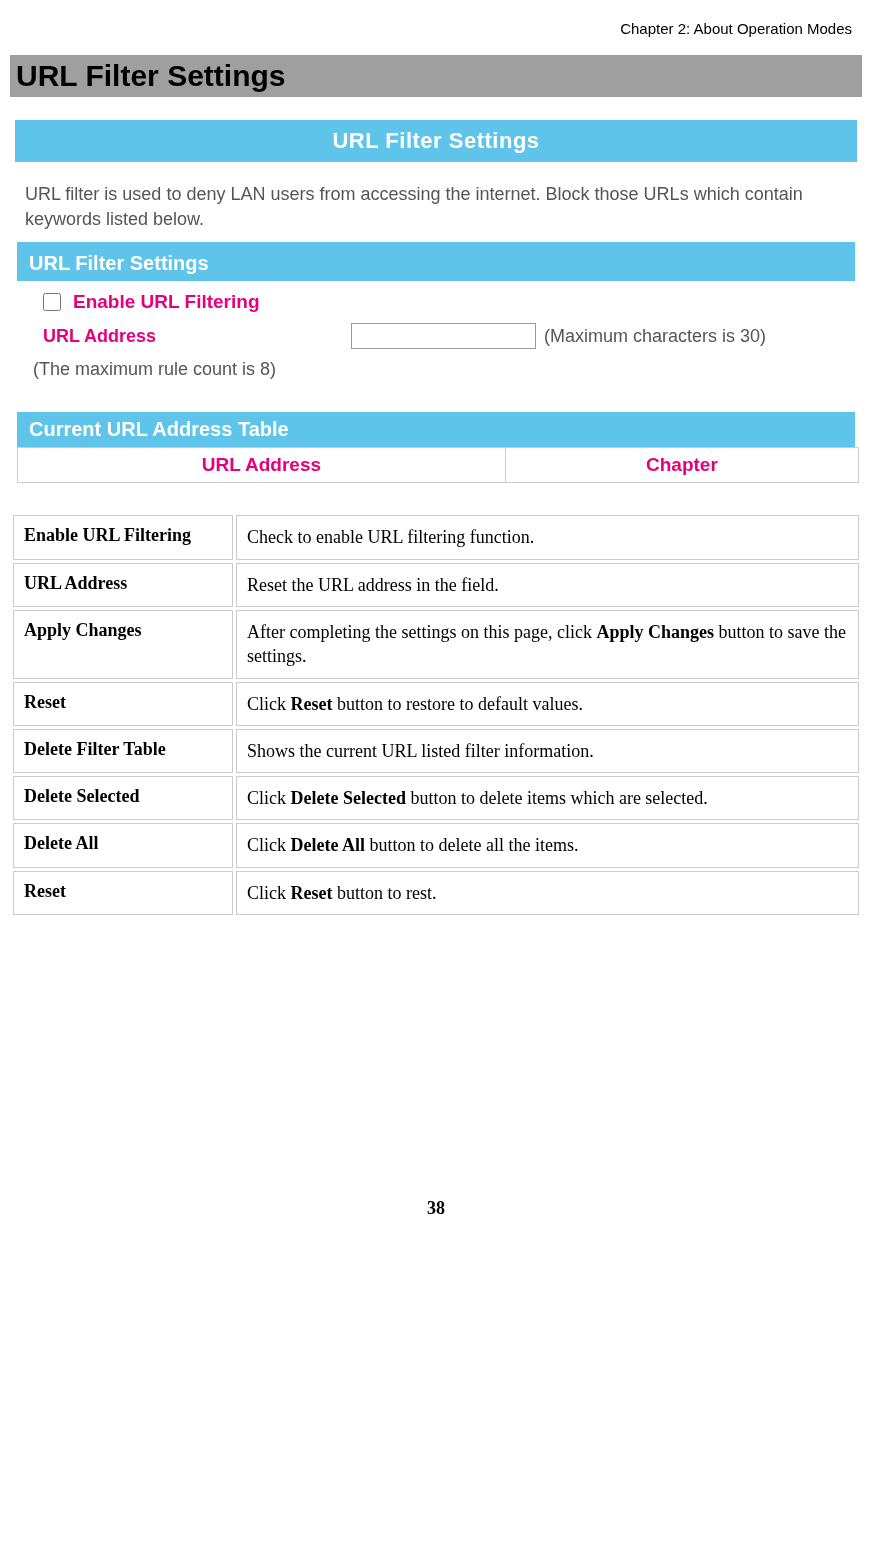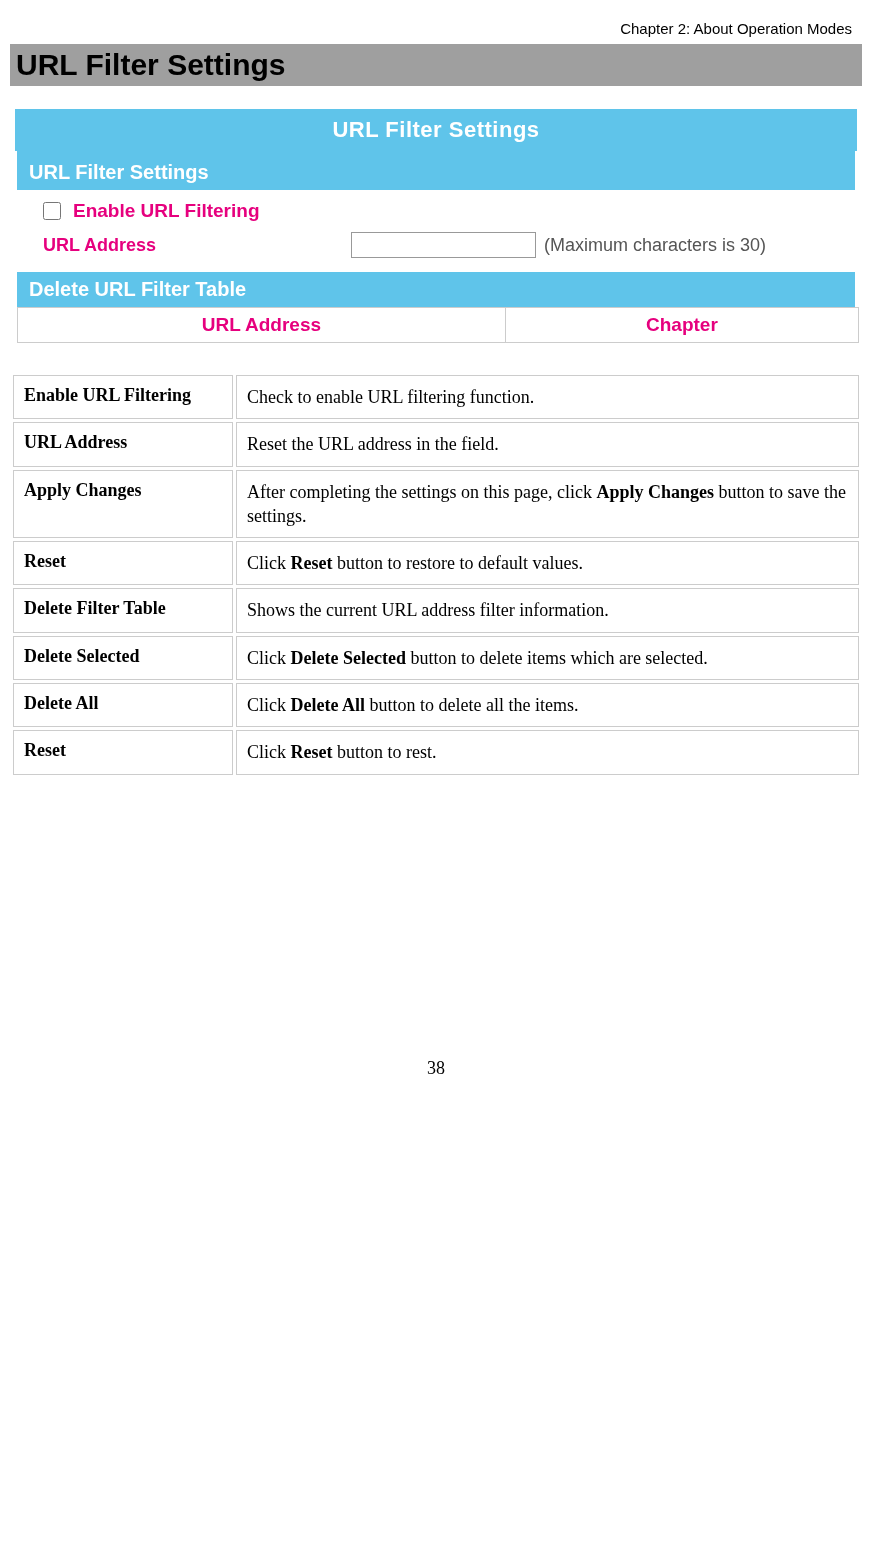--- a/index.html
+++ b/index.html
@@ -3,21 +3,21 @@
   <meta charset="utf-8">
   <style>
     * { margin: 0; padding: 0; box-sizing: border-box; }
     body {
       font-family: Arial, Helvetica, sans-serif;
       background: #fff;
       width: 872px;
       padding: 20px 10px 40px;
       color: #000;
     }
-    .chapter-header { text-align: right; font-size: 15px; margin-bottom: 7px; padding-right: 10px; }
+    .chapter-header { text-align: right; font-size: 15px; margin-bottom: 18px; padding-right: 10px; }
     .page-title-bar {
       background: #9f9f9f;
       font-weight: bold;
       font-size: 30px;
       padding: 4px 6px;
       margin-bottom: 22px;
     }
     .screenshot-wrap { border: 1px solid #fff; margin: 0 4px 28px 4px; }
     .ss-main-title {
       background: #5fc4ea;
@@ -78,50 +78,52 @@
       background: #fff;
     }
     .ss-table th.url-col { width: 58%; }
     .table-btn-row { text-align: center; margin: 20px 0 8px 0; }
 
     .def-table { border-collapse: separate; border-spacing: 3px; width: 100%; margin: 0 0 0 0; }
     .def-table td { border: 1px solid #ccc; padding: 9px 10px; font-size: 18px; vertical-align: top; }
     .def-table td.term { font-weight: bold; width: 220px; font-family: "Times New Roman", serif; }
     .def-table td.desc { font-family: Liberation Serif, serif; line-height: 1.35; }
     .def-table td.desc b { font-weight: bold; }
-    .page-num { text-align: center; font-size: 18px; margin-top: 280px; font-family: "Times New Roman", serif; }
+    .page-num { text-align: center; font-size: 18px; margin-top: 280px; font-family: "Times New Roman", serif; font-weight: bold; }
   </style>
 </head>
 <body>
 
 <div class="chapter-header">Chapter 2: About Operation Modes</div>
 
 <div class="page-title-bar">URL Filter Settings</div>
 
 <div class="screenshot-wrap">
   <div class="ss-main-title">URL Filter Settings</div>
 
+  <div class="ss-intro">URL filter is used to deny LAN users from accessing the internet. Block those URLs which contain keywords listed below.</div>
   <div class="ss-underline"></div>
 
   <div class="ss-section-hdr">URL Filter Settings</div>
 
   <div class="ss-body">
     <div class="enable-row">
       <input type="checkbox" style="">
       <span class="enable-label">Enable URL Filtering</span>
     </div>
     <div class="url-row">
       <span class="lbl">URL Address</span>
       <input type="text" style="">
       <span class="hint">(Maximum characters is 30)</span>
     </div>
+    <div class="max-rule">(The maximum rule count is 8)</div>
   </div>
 
 
-  <div class="ss-section-hdr">Delete URL Filter Table</div>
+  <div class="ss-section-hdr">Current URL Address Table</div>
   <table class="ss-table">
     <tbody>
         <tr>
       <th class="url-col">URL Address</th>
       <th>Chapter</th>
     </tr>
   </tbody>
     </table>
 
 </div>
@@ -139,21 +141,21 @@
       <tr>
         <td class="term">Apply Changes</td>
         <td class="desc">After completing the settings on this page, click <b>Apply Changes</b> button to save the settings.</td>
       </tr>
       <tr>
         <td class="term">Reset</td>
         <td class="desc">Click <b>Reset</b> button to restore to default values.</td>
       </tr>
       <tr>
         <td class="term">Delete Filter Table</td>
-        <td class="desc">Shows the current URL address filter information.</td>
+        <td class="desc">Shows the current URL listed filter information.</td>
       </tr>
       <tr>
         <td class="term">Delete Selected</td>
         <td class="desc">Click <b>Delete Selected</b> button to delete items which are selected.</td>
       </tr>
       <tr>
         <td class="term">Delete All</td>
         <td class="desc">Click <b>Delete All</b> button to delete all the items.</td>
       </tr>
       <tr>

